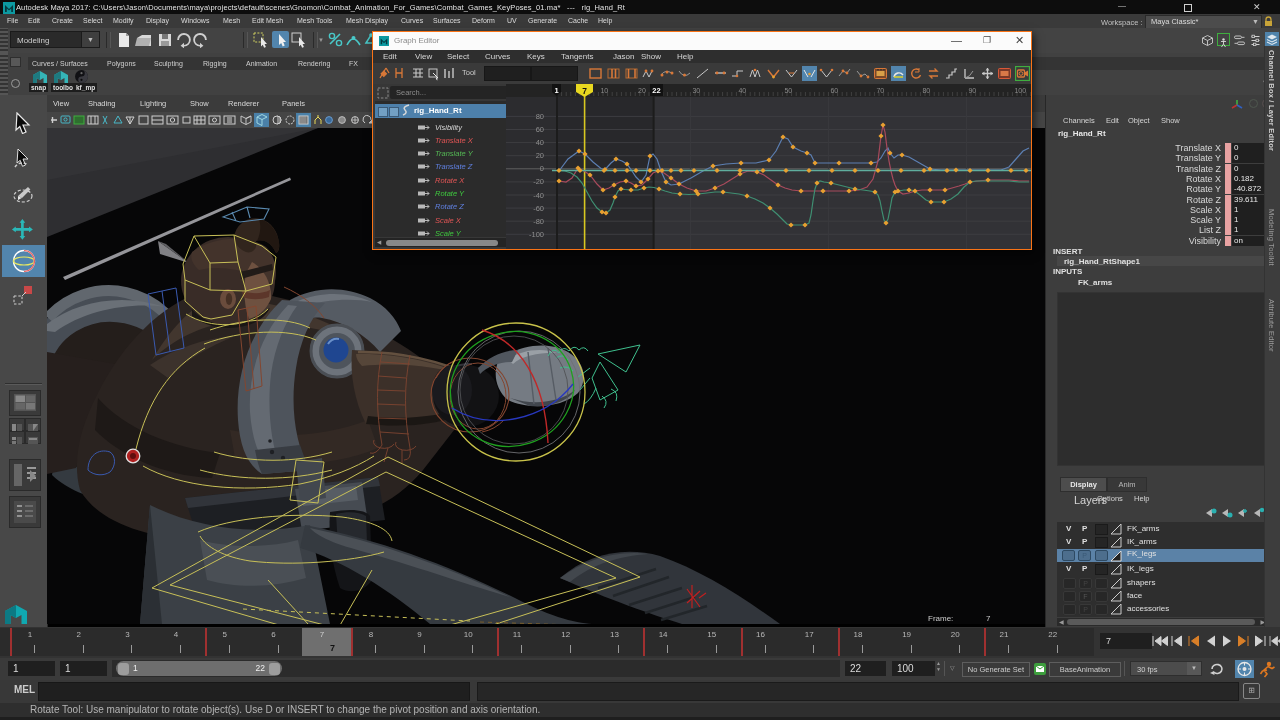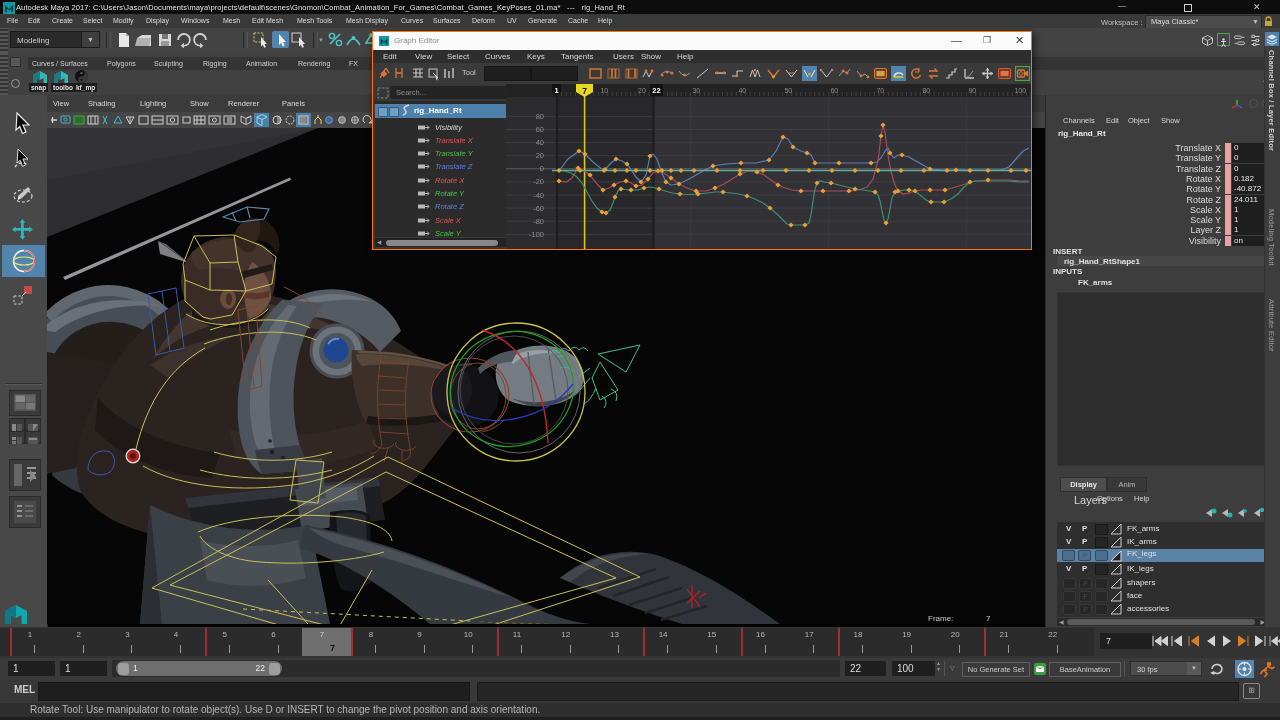--- a/index.html
+++ b/index.html
@@ -523,28 +523,28 @@
     <div class="pink" style="left:179px;top:68.6px"></div>
     <div class="vfield" style="left:186px;top:68.6px">0</div>
   <div class="cbl" style="left:105px;top:78.9px">Rotate X</div>
     <div class="pink" style="left:179px;top:78.9px"></div>
     <div class="vfield" style="left:186px;top:78.9px">0.182</div>
   <div class="cbl" style="left:105px;top:89.2px">Rotate Y</div>
     <div class="pink" style="left:179px;top:89.2px"></div>
     <div class="vfield" style="left:186px;top:89.2px">-40.872</div>
   <div class="cbl" style="left:105px;top:99.5px">Rotate Z</div>
     <div class="pink" style="left:179px;top:99.5px"></div>
-    <div class="vfield" style="left:186px;top:99.5px">24.011</div>
+    <div class="vfield" style="left:186px;top:99.5px">39.611</div>
   <div class="cbl" style="left:105px;top:109.8px">Scale X</div>
     <div class="pink" style="left:179px;top:109.8px"></div>
     <div class="vfield" style="left:186px;top:109.8px">1</div>
   <div class="cbl" style="left:105px;top:120.1px">Scale Y</div>
     <div class="pink" style="left:179px;top:120.1px"></div>
     <div class="vfield" style="left:186px;top:120.1px">1</div>
-  <div class="cbl" style="left:105px;top:130.4px">Layer Z</div>
+  <div class="cbl" style="left:105px;top:130.4px">List Z</div>
     <div class="pink" style="left:179px;top:130.4px"></div>
     <div class="vfield" style="left:186px;top:130.4px">1</div>
   <div class="cbl" style="left:105px;top:140.7px">Visibility</div>
     <div class="pink" style="left:179px;top:140.7px"></div>
     <div class="vfield" style="left:186px;top:140.7px">on</div>
   <span class="abs" style="left:7px;top:152px;font-size:8px;font-weight:bold;color:#e0e0e0">INSERT</span>
   <div class="abs" style="left:11px;top:161px;width:210px;height:10px;background:#474747"></div>
   <span class="abs" style="left:18px;top:162px;font-size:8px;font-weight:bold;color:#e0e0e0">rig_Hand_RtShape1</span>
   <span class="abs" style="left:7px;top:172px;font-size:8px;font-weight:bold;color:#e0e0e0">INPUTS</span>
   <span class="abs" style="left:32px;top:183px;font-size:8px;font-weight:bold;color:#e0e0e0">FK_arms</span>
@@ -801,21 +801,21 @@
     <span class="abs" style="left:610px;top:3px;color:#444;font-size:9px">❐</span>
     <span class="abs" style="left:642px;top:2px;color:#444;font-size:11px">✕</span>
   </div>
   <div id="gemenu">
     <span class="gemi" style="left:10px">Edit</span>
     <span class="gemi" style="left:42px">View</span>
     <span class="gemi" style="left:74px">Select</span>
     <span class="gemi" style="left:112px">Curves</span>
     <span class="gemi" style="left:154px">Keys</span>
     <span class="gemi" style="left:188px">Tangents</span>
-    <span class="gemi" style="left:240px">Users</span>
+    <span class="gemi" style="left:240px">Jason</span>
     <span class="gemi" style="left:268px">Show</span>
     <span class="gemi" style="left:304px">Help</span>
   </div>
   <div id="getools">
   <svg class="abs" style="left:4px;top:2px" width="80" height="17">
         <g fill="none" stroke="#d87838" stroke-width="1.3">
           <path d="M3 13 L9 3 M9 3 l3 5"></path>
           <rect x="5" y="7" width="3.6" height="3.6" fill="#d87838" transform="rotate(45 6.8 8.8)"></rect>
           <path d="M19 3 v10 M25 3 v10 M19 8 h6"></path>
         </g>

